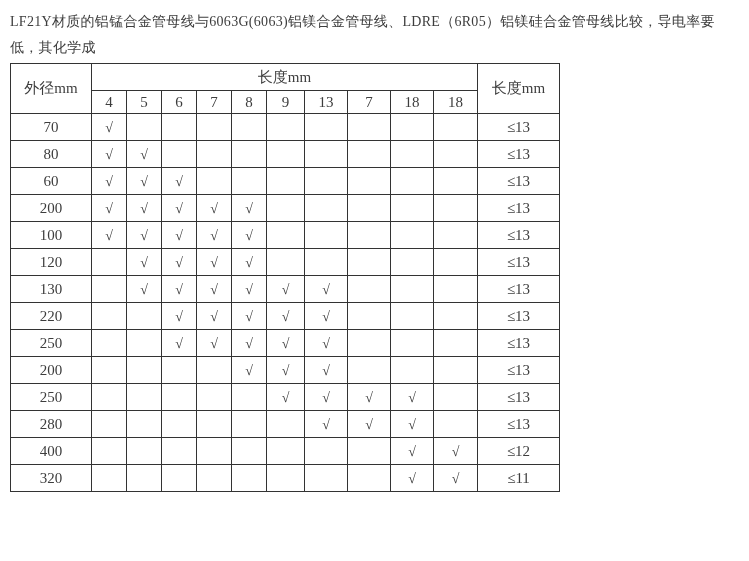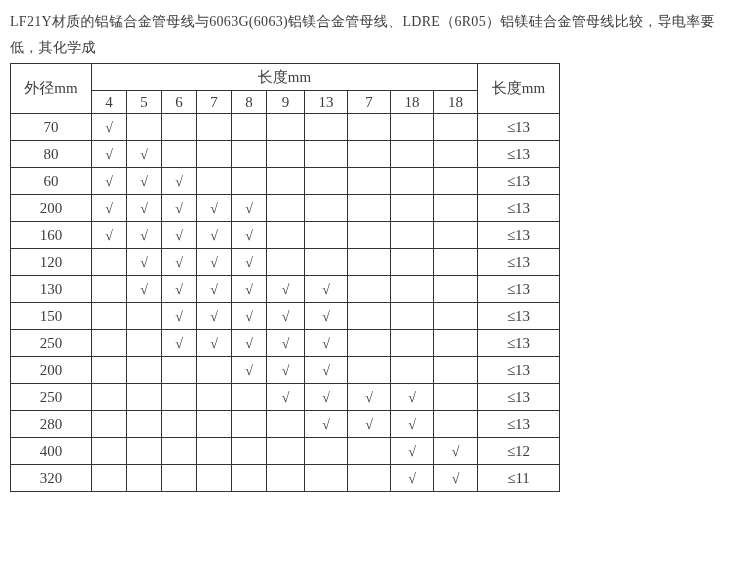--- a/index.html
+++ b/index.html
@@ -140,21 +140,21 @@
           <td><span class="check">√</span></td>
           <td><span class="check">√</span></td>
           <td></td>
           <td></td>
           <td></td>
           <td></td>
           <td></td>
           <td>≤13</td>
         </tr>
         <tr>
-          <td>160</td>
+          <td>100</td>
           <td><span class="check">√</span></td>
           <td><span class="check">√</span></td>
           <td><span class="check">√</span></td>
           <td><span class="check">√</span></td>
           <td><span class="check">√</span></td>
           <td></td>
           <td></td>
           <td></td>
           <td></td>
           <td></td>
@@ -182,21 +182,21 @@
           <td><span class="check">√</span></td>
           <td><span class="check">√</span></td>
           <td><span class="check">√</span></td>
           <td><span class="check">√</span></td>
           <td></td>
           <td></td>
           <td></td>
           <td>≤13</td>
         </tr>
         <tr>
-          <td>150</td>
+          <td>220</td>
           <td></td>
           <td></td>
           <td><span class="check">√</span></td>
           <td><span class="check">√</span></td>
           <td><span class="check">√</span></td>
           <td><span class="check">√</span></td>
           <td><span class="check">√</span></td>
           <td></td>
           <td></td>
           <td></td>

